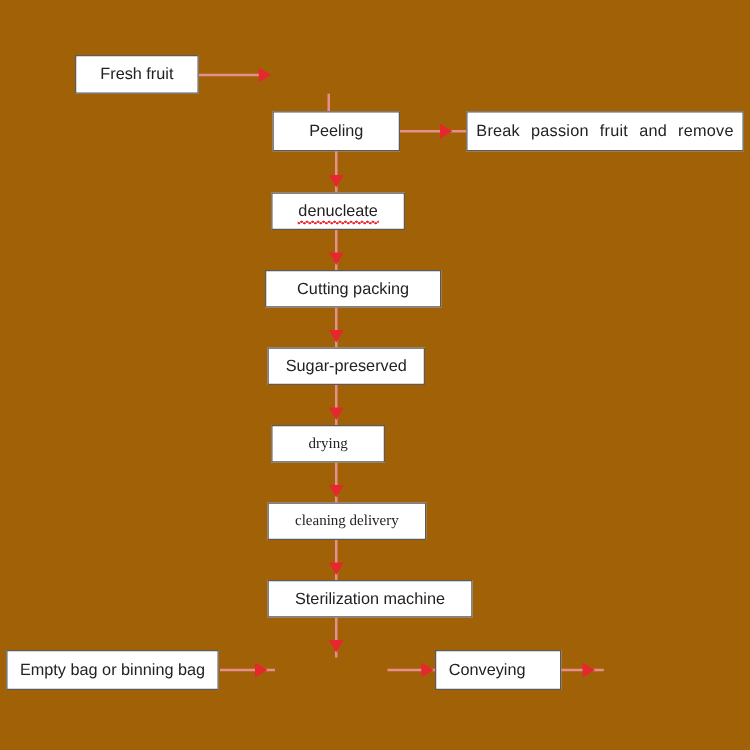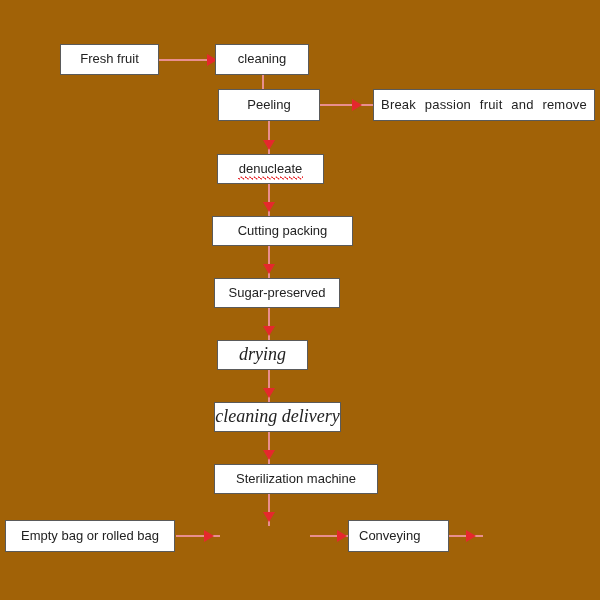--- a/index.html
+++ b/index.html
@@ -28,22 +28,21 @@
     justify-content: center;
     font-family: "Liberation Sans", sans-serif;
     font-size: 13px;
     color: #222222;
     line-height: 1.1;
     white-space: nowrap;
     z-index: 3;
   }
   .node.serif {
     font-family: "Liberation Serif", serif;
-    font-size: 18px;
-    font-style: italic;
+    font-size: 12px;
   }
   .node.align-left {
     justify-content: flex-start;
     padding-left: 10px;
   }
   .node.wide-words {
     letter-spacing: 0.2px;
     word-spacing: 5px;
   }
   .node-label {
@@ -134,23 +133,20 @@
   <div class="conn h" style="left:310px; top:535px; width:40px;"></div>
   <div class="arrowhead right" style="left:337px; top:530px;"></div>
 
   <div class="conn h" style="left:449px; top:535px; width:34px;"></div>
   <div class="arrowhead right" style="left:466px; top:530px;"></div>
 
   <div class="node" style="left:60px; top:44px; width:99px; height:31px;">
     <span class="node-label">Fresh fruit</span>
   </div>
 
-  <div class="node" style="left:215px; top:44px; width:94px; height:31px;">
-    <span class="node-label">cleaning</span>
-  </div>
 
   <div class="node" style="left:218px; top:89px; width:102px; height:32px;">
     <span class="node-label">Peeling</span>
   </div>
 
   <div class="node wide-words" style="left:373px; top:89px; width:222px; height:32px;">
     <span class="node-label">Break passion fruit and remove</span>
   </div>
 
   <div class="node" style="left:217px; top:154px; width:107px; height:30px;">
@@ -171,21 +167,21 @@
 
   <div class="node serif" style="left:214px; top:402px; width:127px; height:30px;">
     <span class="node-label">cleaning delivery</span>
   </div>
 
   <div class="node" style="left:214px; top:464px; width:164px; height:30px;">
     <span class="node-label">Sterilization machine</span>
   </div>
 
   <div class="node" style="left:5px; top:520px; width:170px; height:32px;">
-    <span class="node-label">Empty bag or rolled bag</span>
+    <span class="node-label">Empty bag or binning bag</span>
   </div>
 
 
   <div class="node align-left" style="left:348px; top:520px; width:101px; height:32px;">
     <span class="node-label">Conveying</span>
   </div>
 
 
 </div>
 

